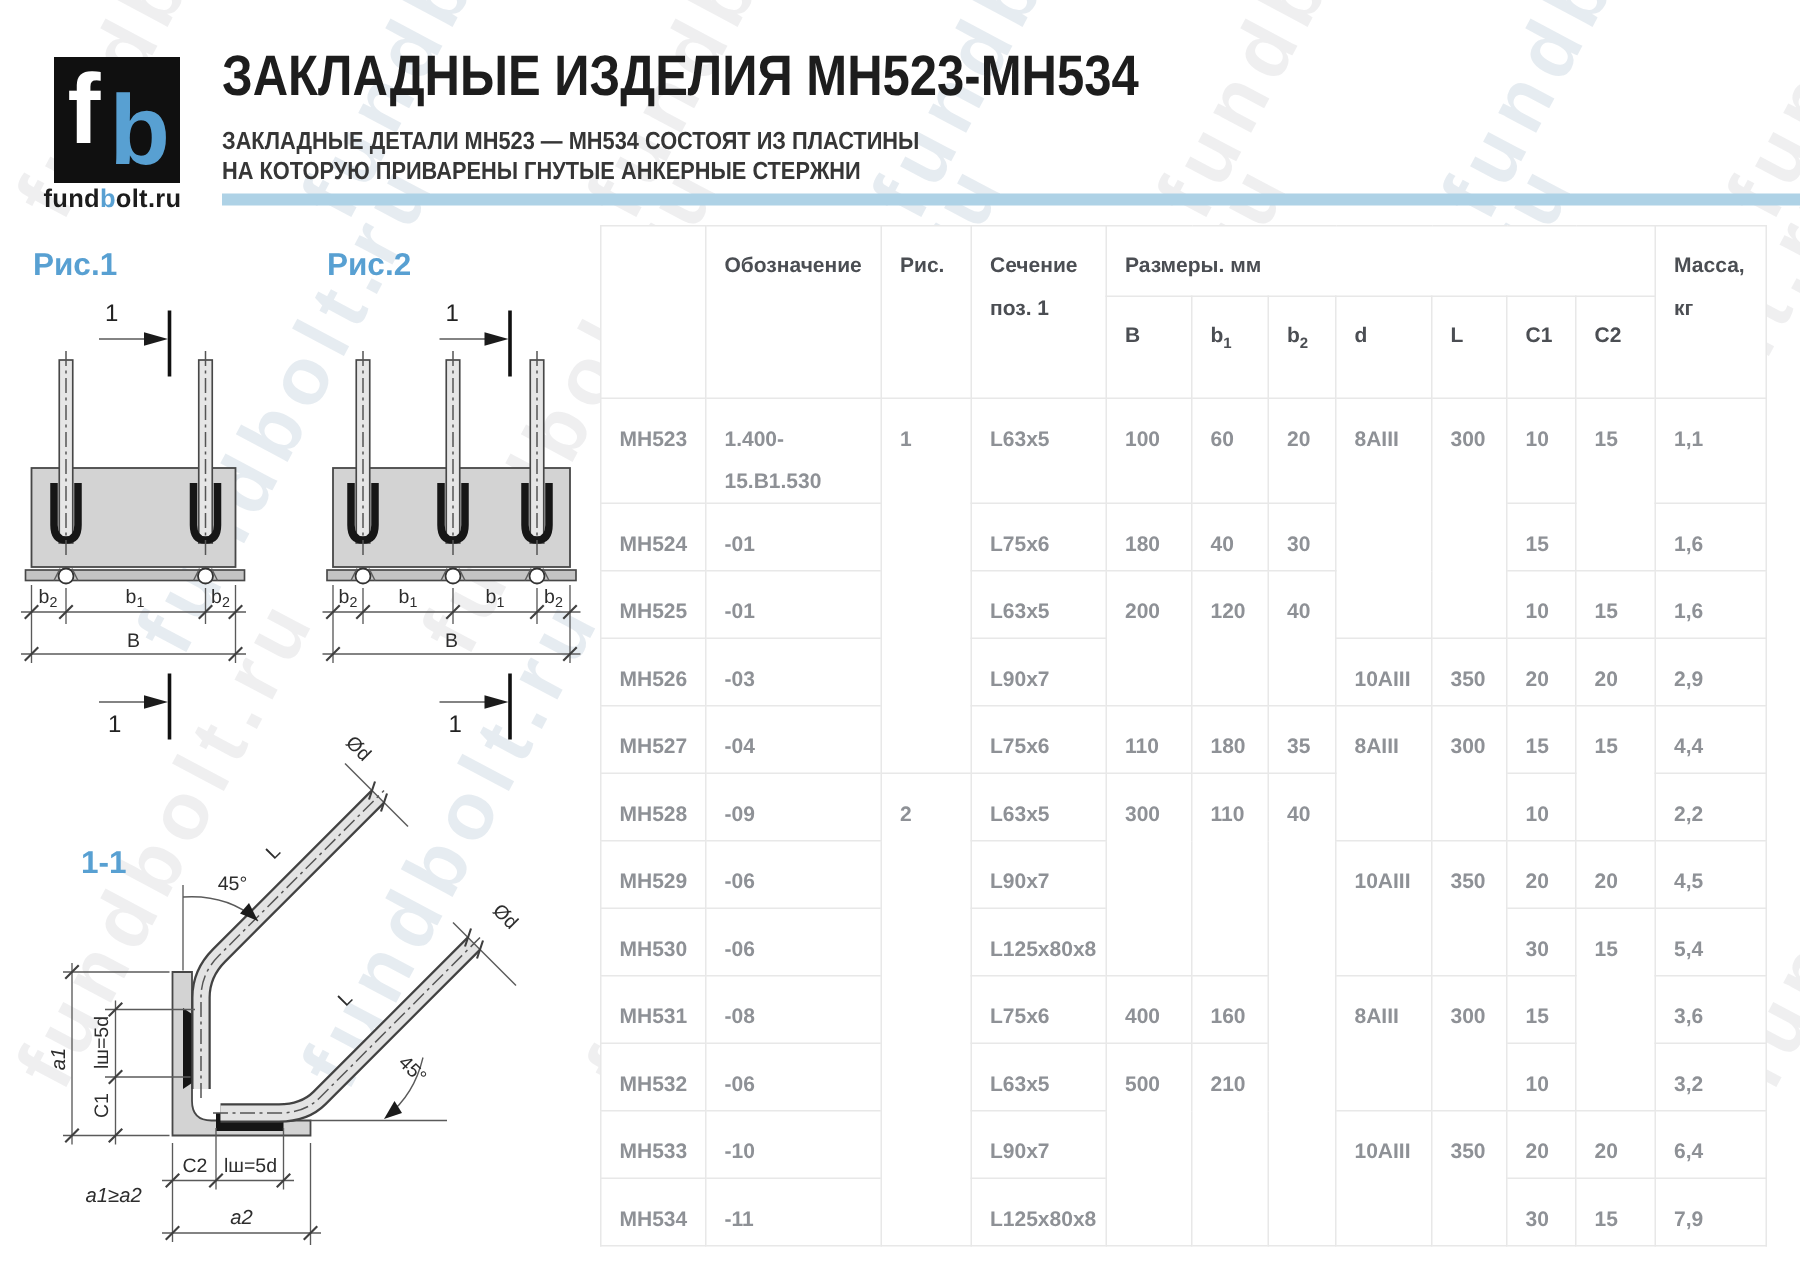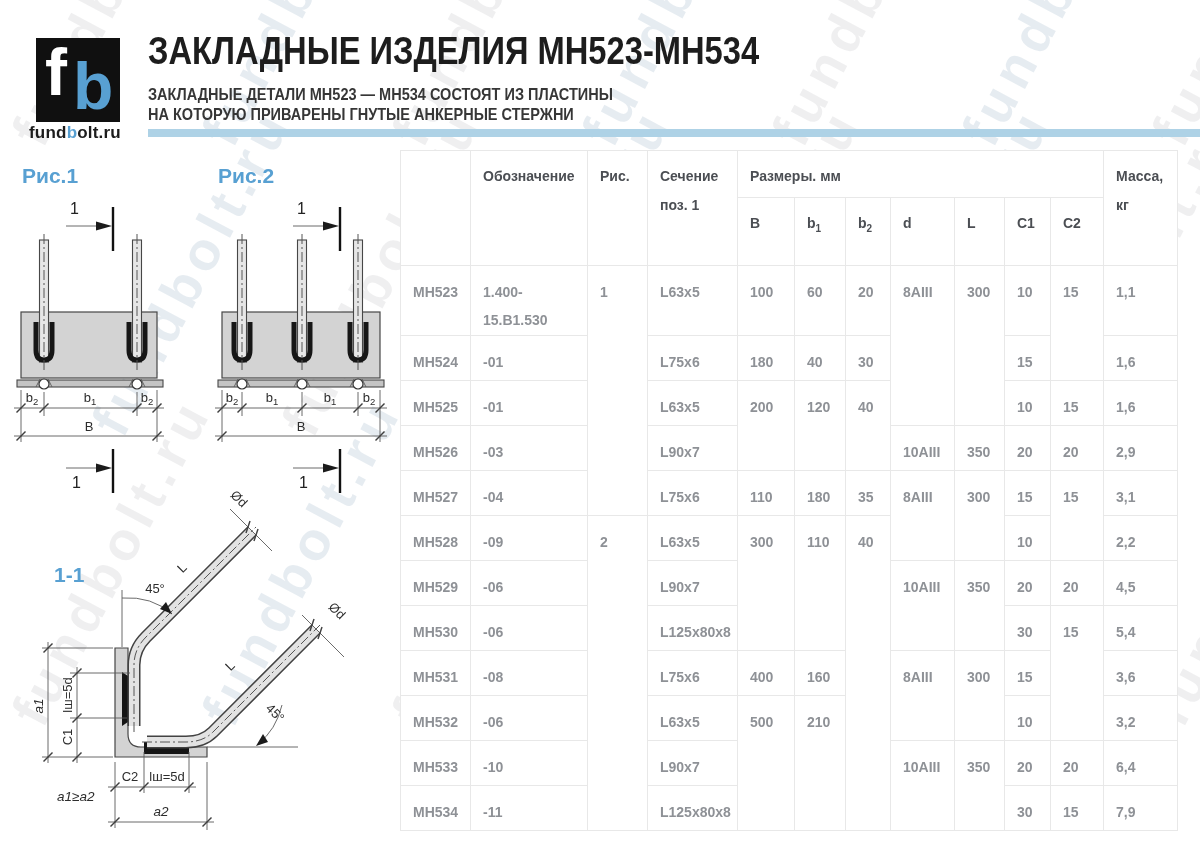--- a/index.html
+++ b/index.html
@@ -389,21 +389,21 @@
           <td>МН527</td>
           <td>-04</td>
           <td>L75x6</td>
           <td>110</td>
           <td>180</td>
           <td>35</td>
           <td rowspan="2">8AIII</td>
           <td rowspan="2">300</td>
           <td>15</td>
           <td rowspan="2">15</td>
-          <td>3,1</td>
+          <td>4,4</td>
         </tr>
         <tr>
           <td>МН528</td>
           <td>-09</td>
           <td rowspan="7">2</td>
           <td>L63x5</td>
           <td rowspan="3">300</td>
           <td rowspan="3">110</td>
           <td rowspan="7">40</td>
           <td>10</td>

